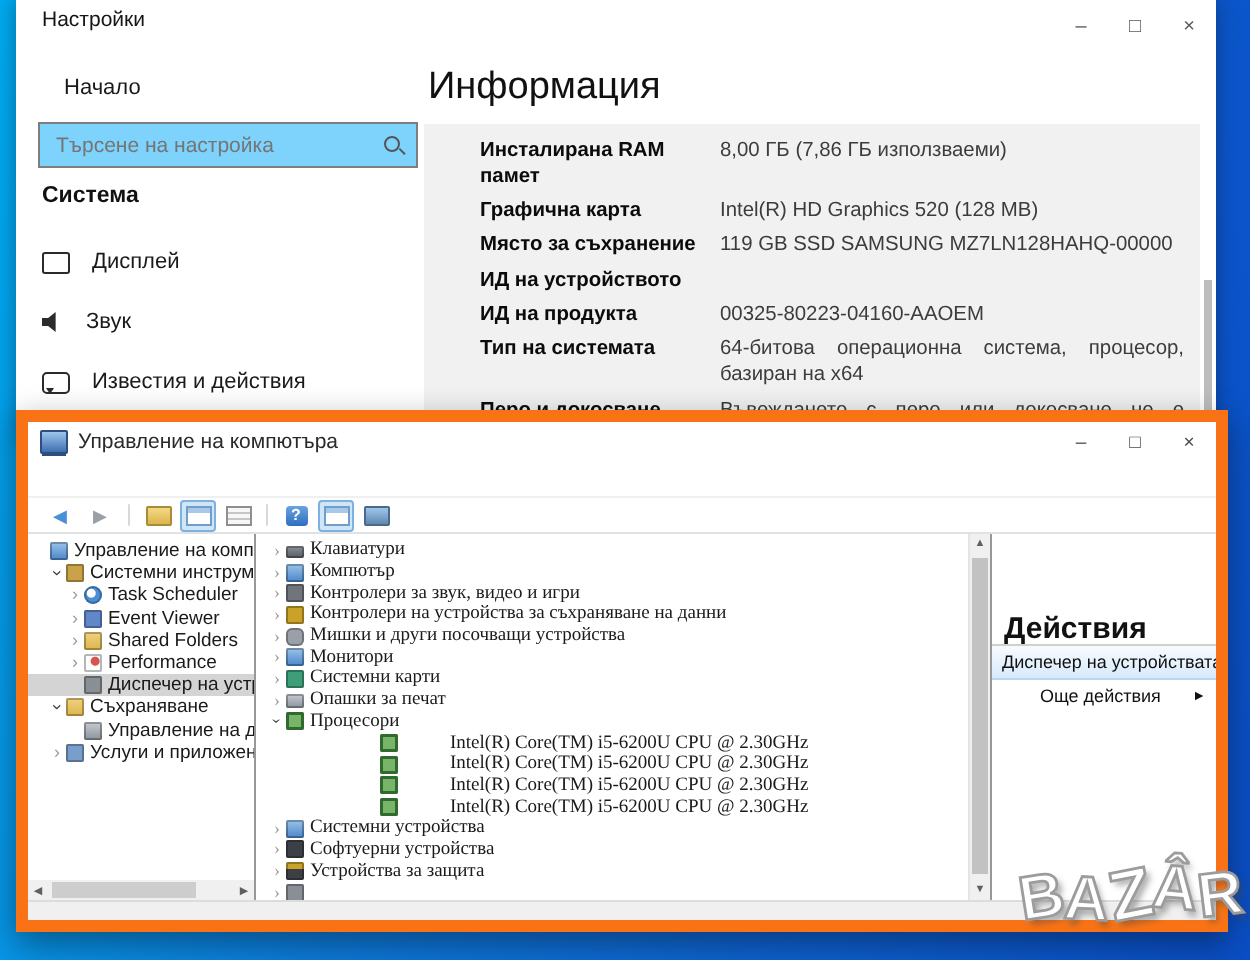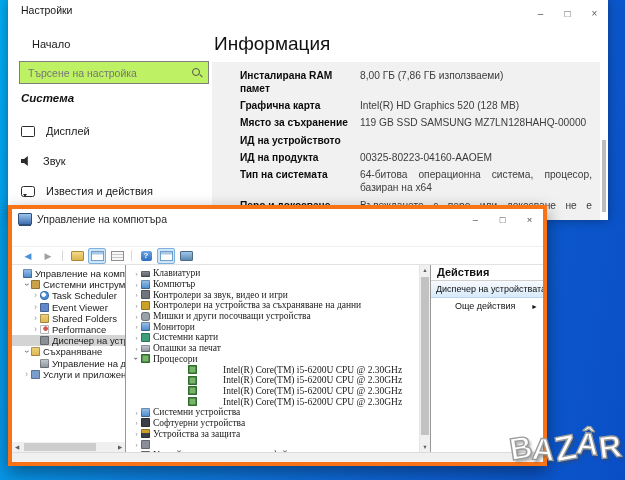--- a/index.html
+++ b/index.html
@@ -10,40 +10,40 @@
   }
   .window{position:absolute;background:#fff;}
   
   #settings-win{left:8px;top:0;width:600px;height:220px;box-shadow:0 0 10px rgba(0,0,0,.35);}
   .s-controls{position:absolute;top:5px;right:0;display:flex;z-index:3;}
   .s-controls .wbtn{width:27px;height:16px;display:flex;align-items:center;justify-content:center;font-size:10px;color:#5a5a5a;}
   .s-appname{position:absolute;left:13px;top:4px;font-size:10.5px;color:#151515;}
   .s-watermark{position:absolute;left:11px;top:12px;font-size:25px;font-weight:bold;color:#e5e5e5;letter-spacing:1px;z-index:1;}
   .s-home{position:absolute;left:13px;top:38px;display:flex;align-items:center;gap:11px;font-size:11px;color:#1a1a1a;z-index:2;}
   [data-name="home-icon"]{font-size:13px;line-height:1;color:#2b2b2b;}
-  .s-search{position:absolute;left:11px;top:61px;width:176px;height:21px;border:1px solid #7e7e7e;background:#bef264;display:flex;align-items:center;padding:0 6px;}
+  .s-search{position:absolute;left:11px;top:61px;width:176px;height:21px;border:1px solid #7e7e7e;background:#7dd3fc;display:flex;align-items:center;padding:0 6px;}
   .s-search input{flex:1;border:none;outline:none;font-size:10.5px;color:#3c3c3c;font-family:"Liberation Sans",sans-serif;background:transparent;}
   [data-name="search-icon"]{position:relative;width:11px;height:11px;flex:none;}
   [data-name="search-icon"]::before{content:"";position:absolute;left:1px;top:1px;width:6px;height:6px;border:1.2px solid #555;border-radius:50%;}
   [data-name="search-icon"]::after{content:"";position:absolute;left:7.5px;top:8px;width:3.5px;height:1.4px;background:#555;transform:rotate(45deg);}
-  .s-section{position:absolute;left:13px;top:92px;font-size:11.5px;font-weight:bold;color:#111;font-style:italic;}
+  .s-section{position:absolute;left:13px;top:92px;font-size:11.5px;font-weight:bold;color:#111;}
   .s-items{position:absolute;left:0;top:116px;width:196px;}
   .s-item{display:flex;align-items:center;gap:11px;height:30px;padding:0 13px;font-size:11px;color:#1a1a1a;}
   [data-name="display-icon"],[data-name="notifications-icon"]{width:12px;height:9px;border:1.3px solid #2b2b2b;border-radius:1.5px;flex:none;}
   [data-name="notifications-icon"]{border-radius:2.5px;position:relative;}
   [data-name="notifications-icon"]::after{content:"";position:absolute;left:1px;bottom:-4px;border:3px solid transparent;border-top-color:#2b2b2b;border-left-width:2px;border-right-width:2px;}
   [data-name="sound-icon"]{width:11px;height:11px;background:#2b2b2b;flex:none;clip-path:polygon(0 32%,28% 32%,62% 5%,62% 95%,28% 68%,0 68%);}
   .s-title{position:absolute;left:206px;top:33px;font-size:19px;color:#111;}
   .s-panel{position:absolute;left:204px;top:62px;width:388px;height:158px;background:#f1f1f1;padding-top:8px;box-sizing:border-box;}
   .s-row{display:grid;grid-template-columns:120px 232px;padding-left:28px;font-size:10.2px;margin-bottom:4.6px;line-height:1.25;}
   .s-label{font-weight:bold;color:#0b0b0b;}
   .s-value{color:#3c3c3c;text-align:justify;}
   .s-scroll{position:absolute;left:594px;top:140px;width:4px;height:72px;background:#bdbdbd;}
   
-  #cm-win{left:8px;top:205px;width:539px;height:261px;border:4px solid #f97316;box-sizing:border-box;box-shadow:0 6px 16px rgba(0,0,0,.4);display:flex;flex-direction:column;justify-content:space-between;}
+  #cm-win{left:8px;top:205px;width:606px;height:261px;border:6px solid #f97316;box-sizing:border-box;box-shadow:0 6px 16px rgba(0,0,0,.4);display:flex;flex-direction:column;justify-content:space-between;}
   .cm-titlebar{height:20px;display:flex;align-items:center;gap:5px;padding-left:6px;font-size:10.5px;color:#2a2a2a;flex:none;}
   [data-name="computer-management-app-icon"]{width:12px;height:10px;background:linear-gradient(#9cc4ec,#3f6fae);border:1px solid #2d4f7e;border-radius:1px;flex:none;box-shadow:0 2px 0 -1px #2d4f7e;}
   .cm-controls{margin-left:auto;display:flex;}
   .cm-controls .wbtn{width:27px;height:15px;display:flex;align-items:center;justify-content:center;font-size:9.5px;color:#4a4a4a;}
   .cm-menubar{height:17px;display:flex;align-items:center;gap:10px;padding-left:9px;font-size:10.5px;color:#1a1a1a;border-bottom:1px solid #f0f0f0;flex:none;}
   .cm-toolbar{height:17px;display:flex;align-items:center;gap:2px;padding-left:7px;border-bottom:1px solid #e2e2e2;flex:none;}
   .tbtn{width:16px;height:14px;display:flex;align-items:center;justify-content:center;border:1px solid transparent;border-radius:2px;flex:none;}
   .tbtn.pressed{background:#cfe5f8;border-color:#7db2e0;}
   .tbtn.sep{width:1px;height:11px;background:#d8d8d8;border:none;margin:0 3px;}
   .tbtn.sep::before{content:none;}
@@ -92,21 +92,21 @@
   .tree-hscroll{position:absolute;left:0;right:0;bottom:0;height:10px;background:#f0f0f0;display:flex;align-items:center;}
   .tree-hscroll .arrow{width:10px;font-size:5.5px;color:#5f5f5f;text-align:center;}
   .tree-hscroll .thumb{width:72px;height:8px;background:#cdcdcd;margin-left:2px;}
   .tree-hscroll .arrow.right{margin-left:auto;}
   .dev-vscroll{position:absolute;top:0;right:0;width:11px;height:100%;background:#f0f0f0;border-left:1px solid #e4e4e4;box-sizing:border-box;}
   .dev-vscroll .arrow{position:absolute;left:0;width:100%;text-align:center;font-size:5.5px;color:#5f5f5f;}
   .dev-vscroll .arrow.up{top:2px;}
   .dev-vscroll .arrow.down{bottom:2px;}
   .dev-vscroll .thumb{position:absolute;left:1px;top:12px;width:8px;height:158px;background:#c2c2c2;}
   .cm-actions-pane{width:112px;flex:none;display:flex;flex-direction:column;overflow:hidden;}
-  .actions-header{height:15px;line-height:15px;font-size:11px;font-weight:bold;color:#111;padding:0 6px;border-bottom:1px solid #d0d0d0;flex:none;}
+  .actions-header{height:15px;line-height:15px;font-size:15px;font-weight:bold;color:#111;padding:0 6px;border-bottom:1px solid #d0d0d0;flex:none;margin-top:40px;}
   .actions-selected{height:16px;display:flex;align-items:center;padding:0 5px;font-size:9px;color:#111;background:linear-gradient(#f8fbfe,#d7eafb);border-bottom:1px solid #b9d7ee;white-space:nowrap;flex:none;}
   .actions-more{height:16px;display:flex;align-items:center;padding:0 5px 0 24px;font-size:9px;color:#111;white-space:nowrap;flex:none;}
   .actions-more .arr{margin-left:auto;font-size:7px;color:#111;}
   .cm-statusbar{height:9px;background:#f0f0f0;border-top:1px solid #dcdcdc;flex:none;}
   
   #bazar{position:absolute;left:510px;top:429px;z-index:50;font-weight:bold;font-size:31px;color:#fff;display:flex;transform:rotate(-2deg);-webkit-text-stroke:1.4px #9c9c9c;text-shadow:2px 3px 3px rgba(70,70,70,.45);}
   #bazar i{font-style:normal;display:block;}
   #bazar i:nth-child(1){transform:rotate(-7deg);}
   #bazar i:nth-child(2){transform:rotate(5deg) translateY(2px);}
   #bazar i:nth-child(3){transform:rotate(-9deg) translateY(-1px);font-size:35px;}

